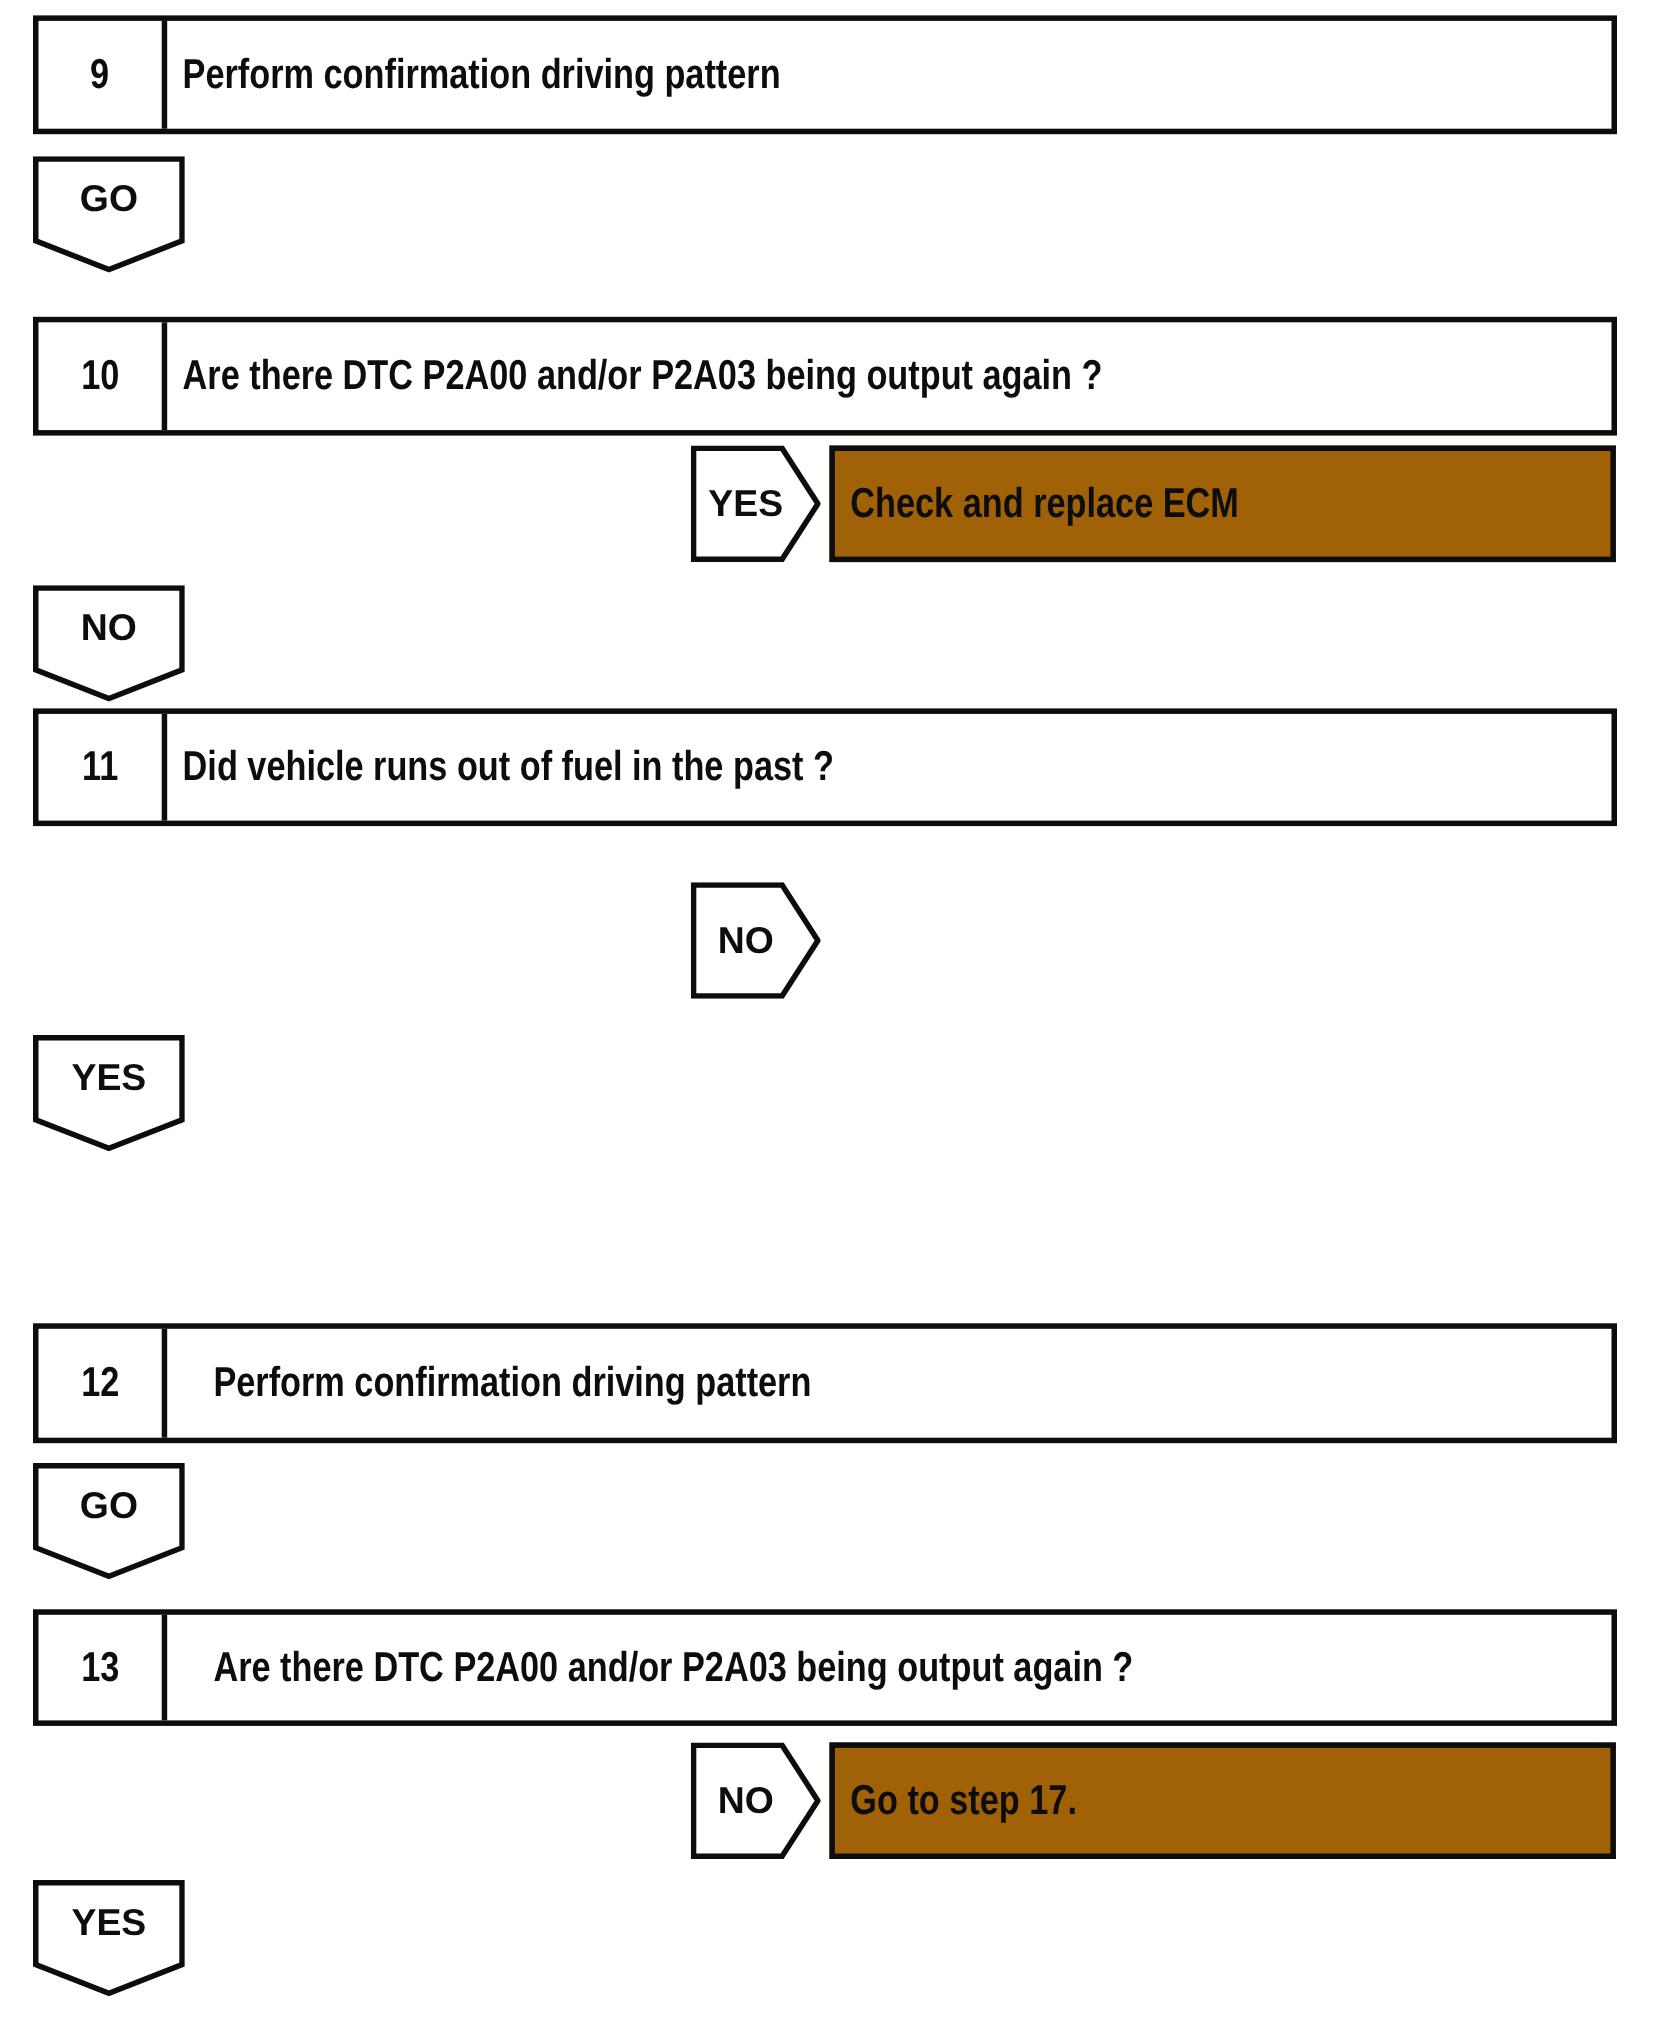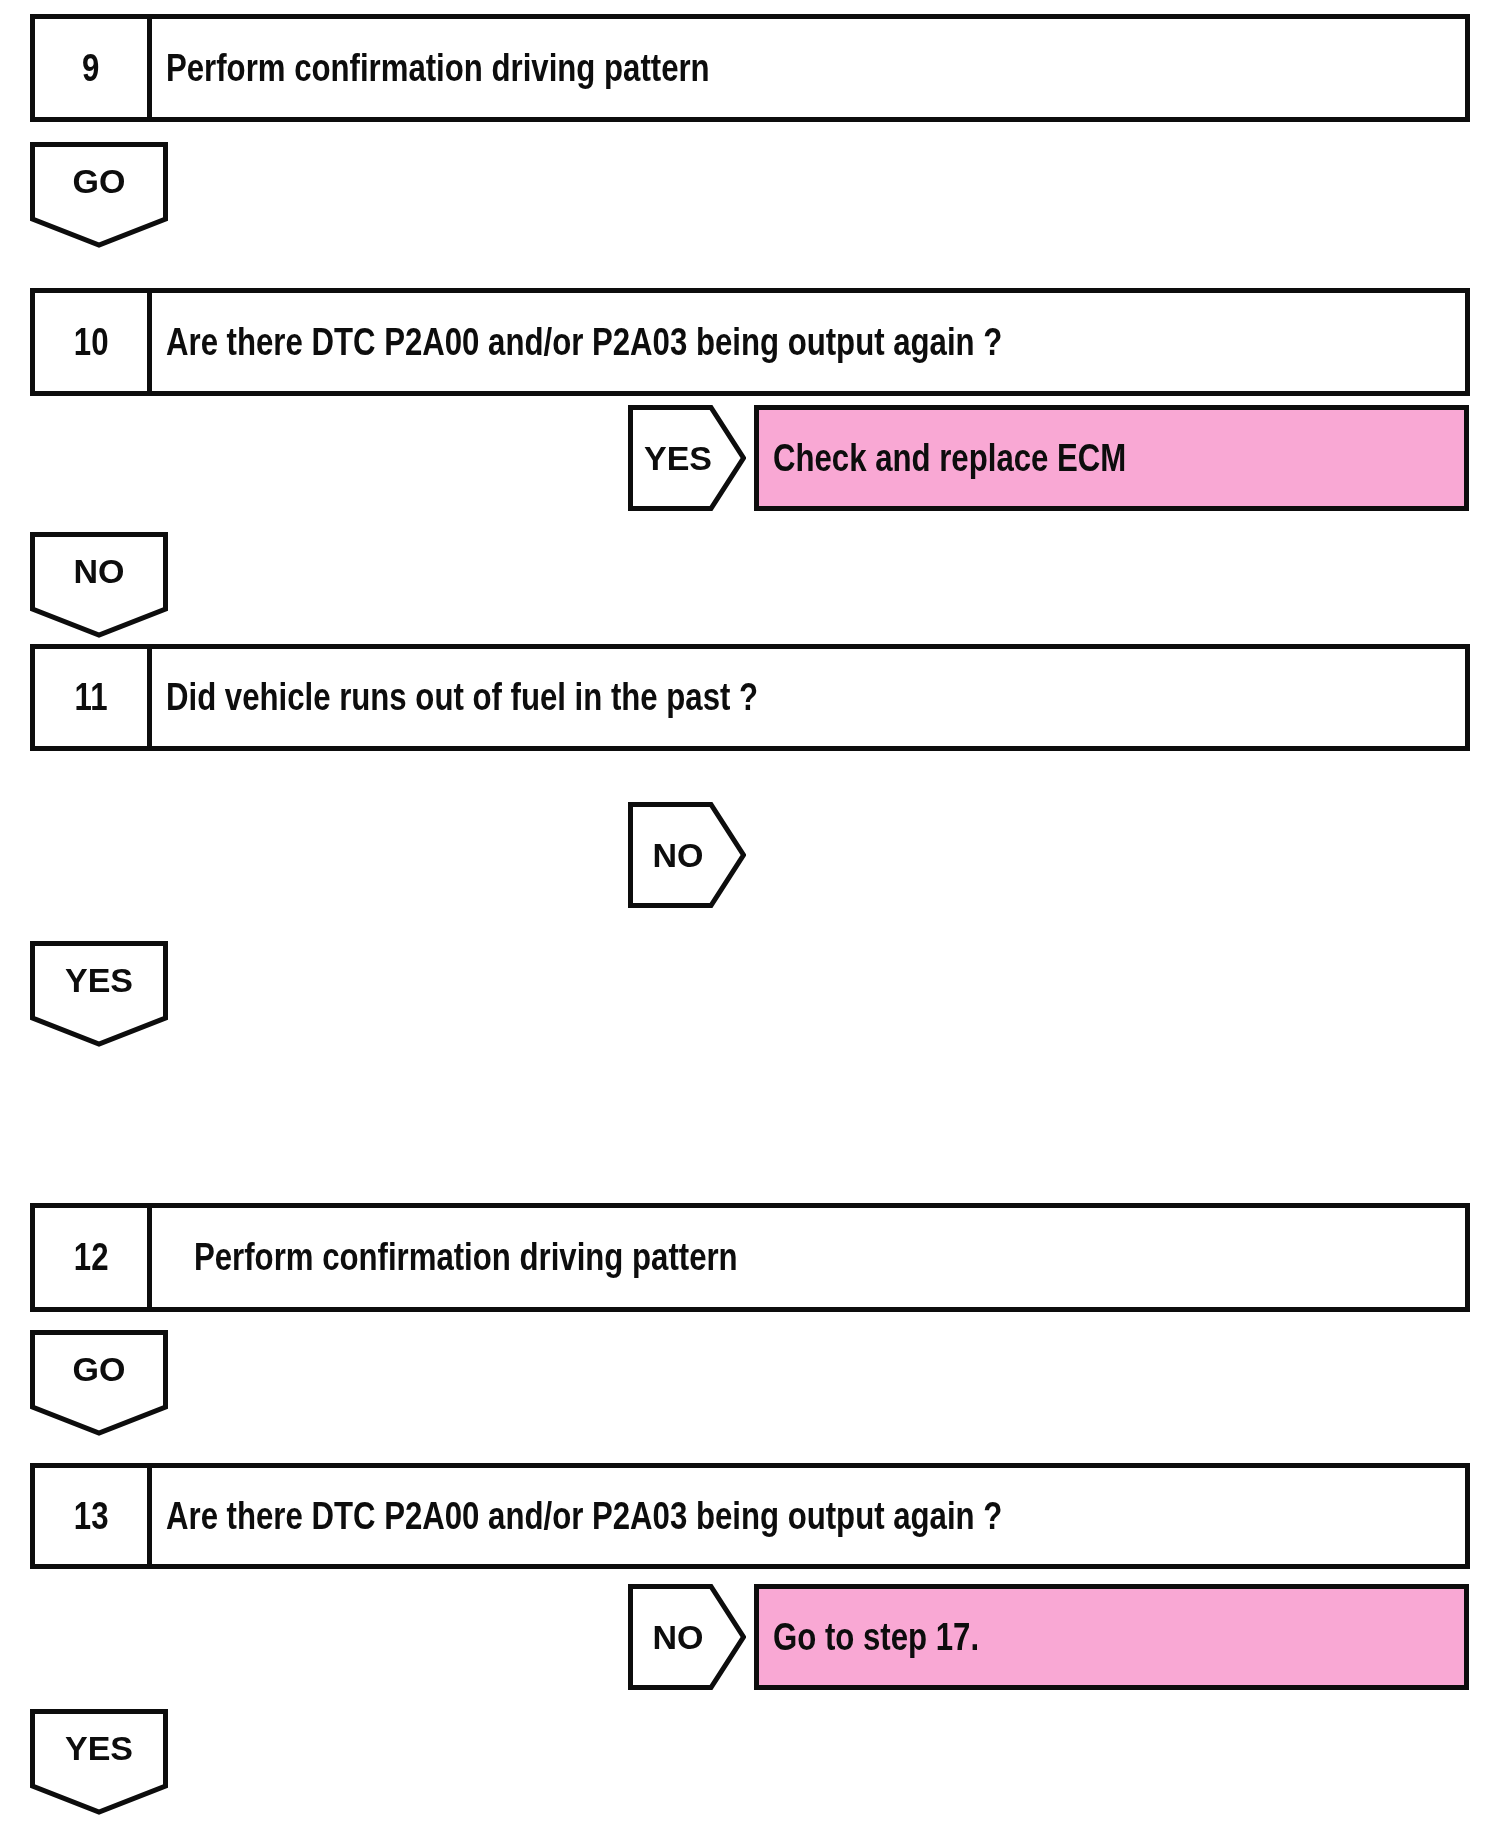--- a/index.html
+++ b/index.html
@@ -98,21 +98,21 @@
     display:flex;
     align-items:center;
     justify-content:center;
     font-size:34px;
   }
   .branch .action{
     position:absolute;
     left:126px;top:0;
     width:715px;height:106px;
     border:5px solid #0d0d0d;
-    background:#f9a8d4;
+    background:#a16207;
     box-sizing:border-box;
     display:flex;
     align-items:center;
     padding-left:14px;
     font-size:38px;
   }
 </style>
 </head>
 <body>
 
@@ -193,21 +193,21 @@
       </div>
   </div>
 
   <div class="node connector" style="top:1330px;">
     <svg width="138" height="106" viewBox="0 0 138 106">
       <polygon points="2.5,2.5 135.5,2.5 135.5,77 69,103 2.5,77" fill="#ffffff" stroke="#0d0d0d" stroke-width="5" stroke-linejoin="miter"></polygon>
     </svg>
     <div class="lbl">GO</div>
   </div>
 
-  <div class="node step" style="top:1463px;height:106px;">
+  <div class="node step" style="top:1463px;height:106px;gap:28px;">
     <div class="num">
         <span>13</span>
       </div>
     <div class="txt">
         <span class="cond">Are there DTC P2A00 and/or P2A03 being output again ?</span>
       </div>
   </div>
 
   <div class="node branch" style="top:1584px;">
     <svg width="118" height="106" viewBox="0 0 118 106">

